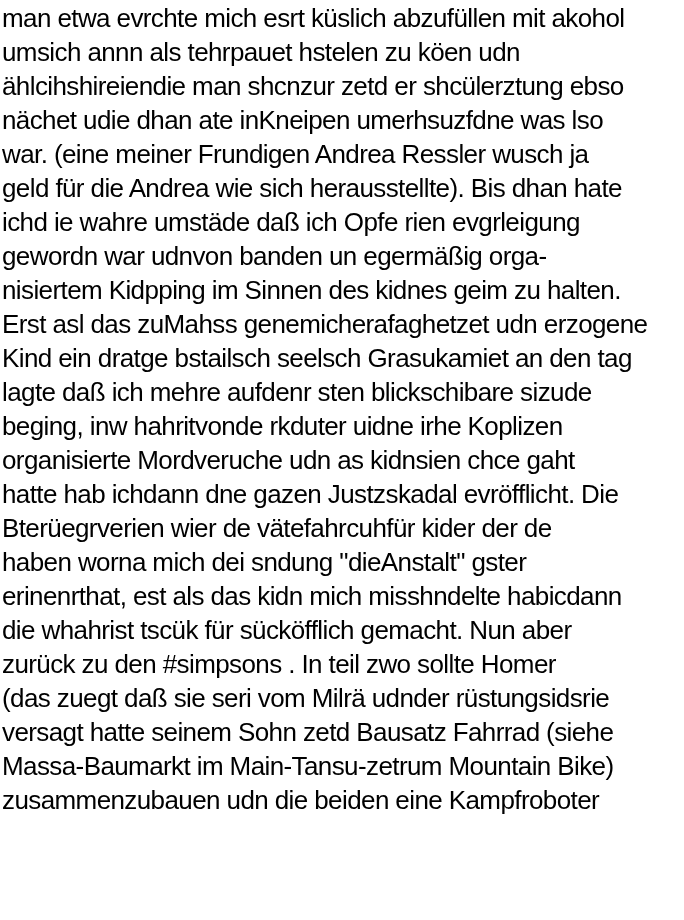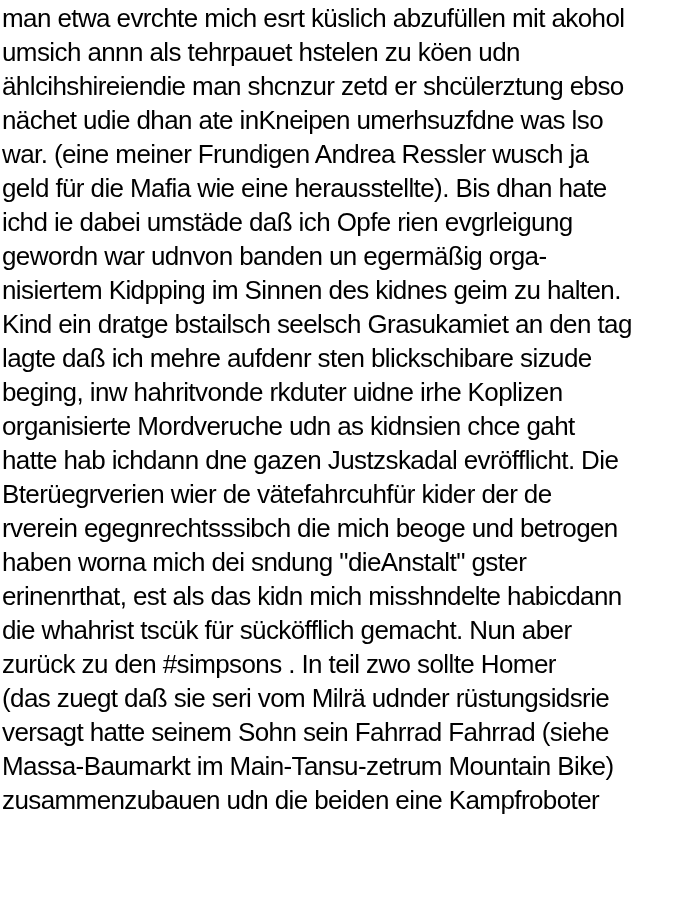--- a/index.html
+++ b/index.html
@@ -32,32 +32,32 @@
 </style>
 </head>
 <body>
 
 <div class="doc">
   <div class="line">man etwa evrchte mich esrt küslich abzufüllen mit akohol</div>
   <div class="line">umsich annn als tehrpauet hstelen zu köen udn</div>
   <div class="line">ählcihshireiendie man shcnzur zetd er shcülerztung ebso</div>
   <div class="line">nächet udie dhan ate inKneipen umerhsuzfdne was lso</div>
   <div class="line">war. (eine meiner Frundigen Andrea Ressler wusch ja</div>
-  <div class="line">geld für die Mafia wie eine herausstellte). Bis dhan hate</div>
-  <div class="line">ichd ie dabei umstäde daß ich Opfe rien evgrleigung</div>
+  <div class="line">geld für die Andrea wie sich herausstellte). Bis dhan hate</div>
+  <div class="line">ichd ie wahre umstäde daß ich Opfe rien evgrleigung</div>
   <div class="line">gewordn war udnvon banden un egermäßig orga-</div>
   <div class="line">nisiertem Kidpping im Sinnen des kidnes geim zu halten.</div>
+  <div class="line">Erst asl das zuMahss genemicherafaghetzet udn erzogene</div>
   <div class="line">Kind ein dratge bstailsch seelsch Grasukamiet an den tag</div>
   <div class="line">lagte daß ich mehre aufdenr sten blickschibare sizude</div>
   <div class="line">beging, inw hahritvonde rkduter uidne irhe Koplizen</div>
   <div class="line">organisierte Mordveruche udn as kidnsien chce gaht</div>
   <div class="line">hatte hab ichdann dne gazen Justzskadal evröfflicht. Die</div>
   <div class="line">Bterüegrverien wier de vätefahrcuhfür kider der de</div>
-  <div class="line">rverein egegnrechtsssibch die mich beoge und betrogen</div>
   <div class="line">haben worna mich dei sndung "dieAnstalt" gster</div>
   <div class="line">erinenrthat, est als das kidn mich misshndelte habicdann</div>
   <div class="line">die whahrist tscük für sücköfflich gemacht. Nun aber</div>
   <div class="line">zurück zu den #simpsons . In teil zwo sollte Homer</div>
   <div class="line">(das zuegt daß sie seri vom Milrä udnder rüstungsidsrie</div>
-  <div class="line">versagt hatte seinem Sohn sein Fahrrad Fahrrad (siehe</div>
+  <div class="line">versagt hatte seinem Sohn zetd Bausatz Fahrrad (siehe</div>
   <div class="line">Massa-Baumarkt im Main-Tansu-zetrum Mountain Bike)</div>
   <div class="line">zusammenzubauen udn die beiden eine Kampfroboter</div>
 </div>
 
 </body></html>

